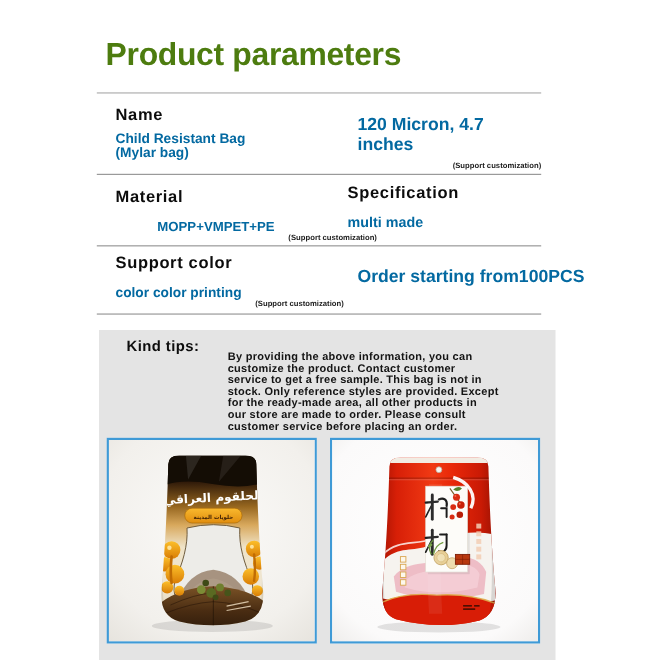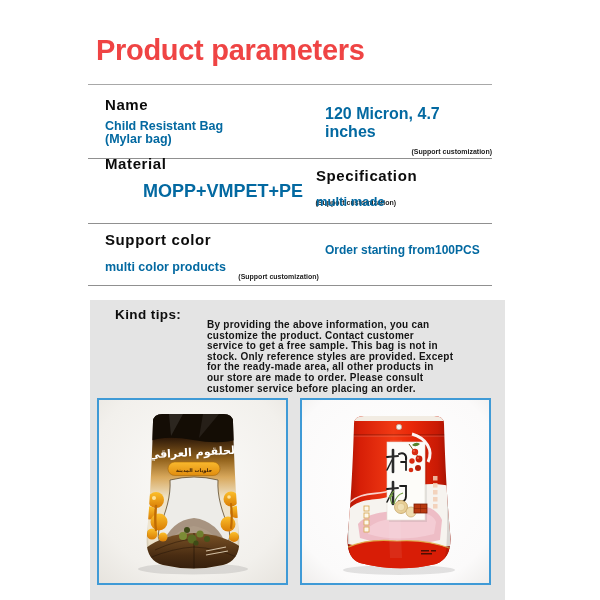--- a/index.html
+++ b/index.html
@@ -1,20 +1,20 @@
 <!DOCTYPE html>
 <html><head>
 <meta charset="utf-8">
 <style>
   html,body{margin:0;padding:0;background:#ffffff;}
   body{font-family:"Liberation Sans",sans-serif;color:#0d0d0d;}
   .page{position:relative;width:600px;height:600px;background:#ffffff;overflow:hidden;}
 
   .page-title{position:absolute;left:96px;top:34px;margin:0;font-size:29px;font-weight:700;
-    letter-spacing:-0.3px;color:#ef4444;}
+    letter-spacing:-0.3px;color:#4d7c0f;}
 
   .rule{position:absolute;left:88px;width:404px;height:1px;background:#909090;}
   .rule-title{top:84px;background:#a8a8a8;}
   .rule-r1{top:158px;}
   .rule-r2{top:223px;}
   .rule-r3{top:285px;}
 
   .cell{position:absolute;}
   .plabel{font-size:15px;font-weight:700;letter-spacing:0.6px;color:#0c0c0c;}
   .pvalue{font-weight:700;color:#0369a1;}
@@ -50,42 +50,42 @@
       <div class="plabel">Name</div>
       <div class="pvalue multiline" style="font-size:12.5px;line-height:13px;margin-top:7px;">Child Resistant Bag
 (Mylar bag)</div>
     </div>
     <div class="cell" style="left:325px;top:96px;width:167px;">
       <div class="pvalue" style="font-size:16px;margin-top:9px;">120 Micron, 4.7 inches</div>
       <span class="pnote note-right">(Support customization)</span>
     </div>
     <div class="rule rule-r1"></div>
 
-    <div class="cell" style="left:105px;top:155px;">
+    <div class="cell" style="left:105px;top:171px;">
       <div class="plabel">Material</div>
       <div style="margin-top:9px;">
-        <span class="pvalue" style="font-size:18px;padding-left:38px;">MOPP+VMPET+PE</span>
+        <span class="pvalue" style="font-size:12px;padding-left:38px;">MOPP+VMPET+PE</span>
         <span class="pnote note-inline">(Support customization)</span>
       </div>
     </div>
     <div class="cell" style="left:316px;top:167px;">
       <div class="plabel">Specification</div>
       <div class="pvalue" style="font-size:13px;margin-top:10px;">multi made</div>
     </div>
     <div class="rule rule-r2"></div>
 
     <div class="cell" style="left:105px;top:231px;">
       <div class="plabel">Support color</div>
       <div style="margin-top:9px;">
-        <span class="pvalue" style="font-size:12.5px;">multi color products</span>
+        <span class="pvalue" style="font-size:12.5px;">color color printing</span>
         <span class="pnote note-inline">(Support customization)</span>
       </div>
     </div>
     <div class="cell" style="left:325px;top:231px;">
-      <div class="pvalue" style="font-size:12px;margin-top:12px;text-align:right;">Order starting from100PCS</div>
+      <div class="pvalue" style="font-size:16px;margin-top:12px;text-align:right;">Order starting from100PCS</div>
     </div>
     <div class="rule rule-r3"></div>
 
   </section>
 
   <section class="tips-panel">
     <div class="tips-label">Kind tips:</div>
     <p class="tips-text">By providing the above information, you can
 customize the product. Contact customer
 service to get a free sample. This bag is not in

